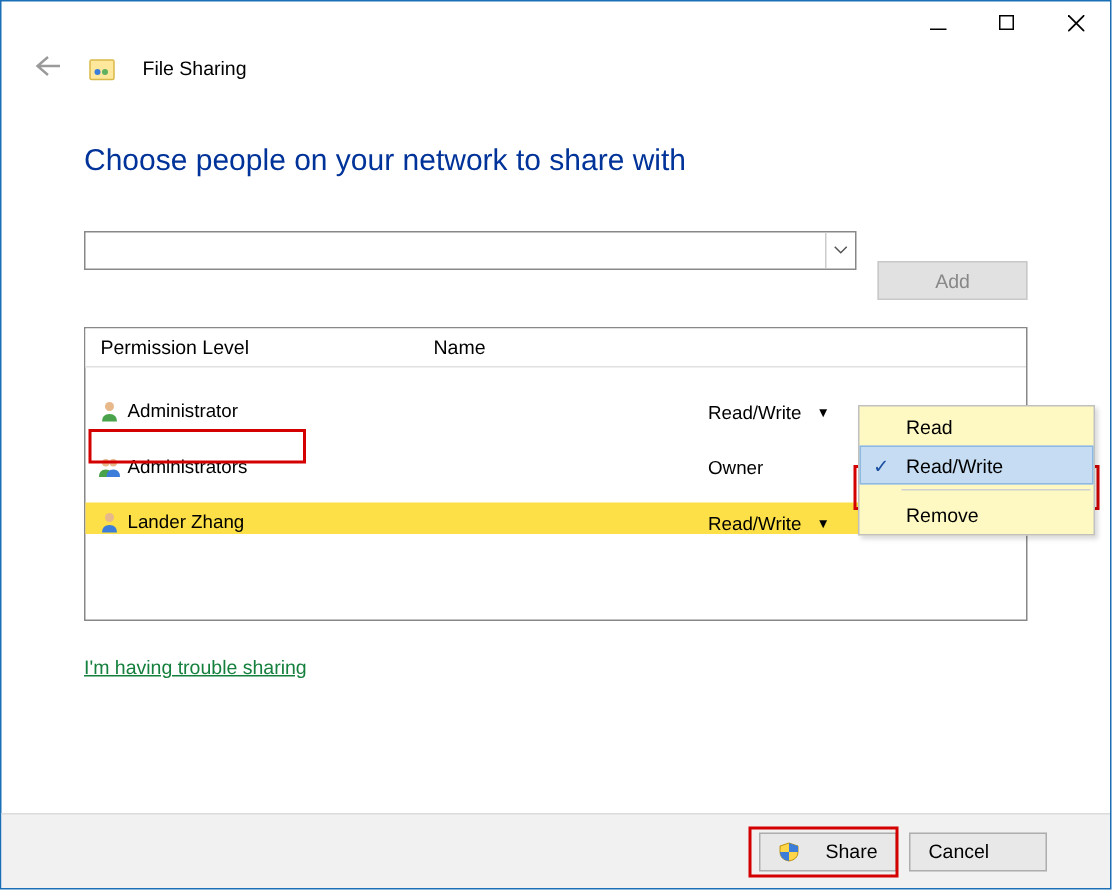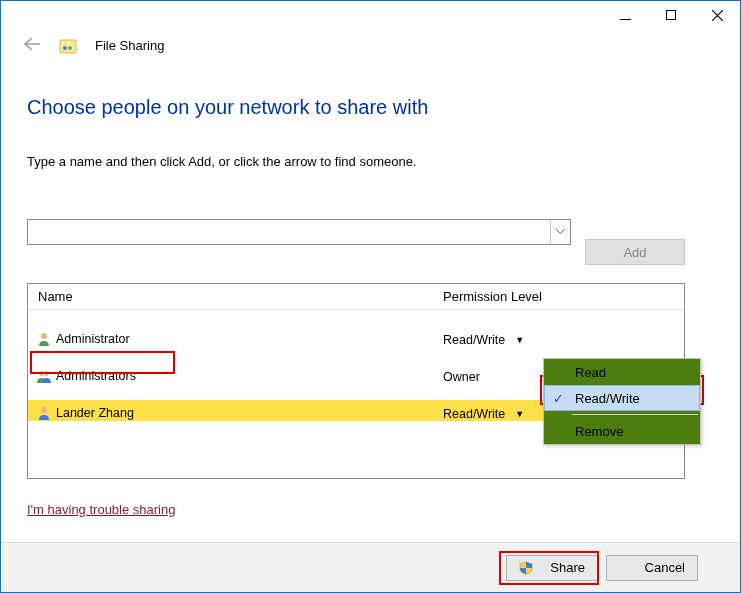--- a/index.html
+++ b/index.html
@@ -66,21 +66,21 @@
     height: 18px;
     display: inline-block;
   }
   .header-title {
     font-size: 13px;
   }
 
   
   .content {
     flex: 1;
-    padding: 40px 55px 0 26px;
+    padding: 40px 55px 0 55px;
     position: relative;
   }
   .heading {
     color: #003399;
     font-size: 20px;
     font-weight: 400;
     margin-bottom: 35px;
   }
   .instruction {
     font-size: 13px;
@@ -176,24 +176,24 @@
   }
   .hl-red {
     position: absolute;
     border: 2px solid #d40000;
     pointer-events: none;
   }
 
   
   .perm-menu {
     position: absolute;
-    top: 74px;
+    top: 51px;
     left: 515px;
     width: 158px;
-    background: #4d7c0f;
+    background: #fef9c3;
     border: 1px solid #c0c0c0;
     box-shadow: 2px 2px 3px rgba(0,0,0,0.15);
     z-index: 5;
     font-size: 13px;
   }
   .perm-menu .mi {
     height: 26px;
     display: flex;
     align-items: center;
     padding-left: 30px;
@@ -210,21 +210,21 @@
     color: #1a4fa0;
     font-size: 13px;
   }
   .perm-menu .sep {
     height: 1px;
     background: #d0d0d0;
     margin: 3px 2px 3px 28px;
   }
 
   .trouble-link {
-    color: #7f1d1d;
+    color: #15803d;
     text-decoration: underline;
     font-size: 13px;
     display: inline-block;
     margin-top: 23px;
     cursor: pointer;
   }
 
   
   .footer {
     height: 50px;
@@ -238,21 +238,21 @@
     position: relative;
   }
   .btn {
     height: 26px;
     min-width: 92px;
     border: 1px solid #adadad;
     background: #e8e8e8;
     font-size: 13px;
     display: flex;
     align-items: center;
-    justify-content: flex-end;
+    justify-content: space-between;
     gap: 17px;
     padding: 0 12px;
   }
   .shield {
     width: 14px;
     height: 14px;
     display: inline-block;
   }
 </style>
 </head>
@@ -286,38 +286,37 @@
         <rect x="1" y="3" width="16" height="13" rx="1" fill="#ffe79c" stroke="#d9b94a"></rect>
         <circle cx="6" cy="11" r="2" fill="#3b7dd8"></circle>
         <circle cx="11" cy="11" r="2" fill="#5fb15f"></circle>
       </svg>
     </span>
     <span class="header-title">File Sharing</span>
   </div>
 
   <div class="content">
     <div class="heading">Choose people on your network to share with</div>
-    <div class="instruction">Type a name and then click Add, or click the arrow to find someone.</div>
 
     <div class="input-row">
       <div class="combo">
         <input type="text" value="" style="">
         <div class="arrow">
           <svg width="9" height="6" viewBox="0 0 9 6">
               <path d="M0.5 0.5 L4.5 4.5 L8.5 0.5" fill="none" stroke="#555" stroke-width="1"></path>
             </svg>
         </div>
       </div>
       <div class="add-btn">Add</div>
     </div>
 
     <div class="table">
       <div class="thead">
+        <div class="col col-perm">Permission Level</div>
         <div class="col col-name">Name</div>
-        <div class="col col-perm">Permission Level</div>
       </div>
 
       <div class="trow">
         <div class="col col-name">
           <span class="user-ico">
             <svg width="16" height="16" viewBox="0 0 16 16">
                 <circle cx="8" cy="5" r="3" fill="#e7b88a"></circle>
                 <path d="M3 15 Q3 10 8 10 Q13 10 13 15 Z" fill="#4aa34a"></path>
               </svg>
           </span>

